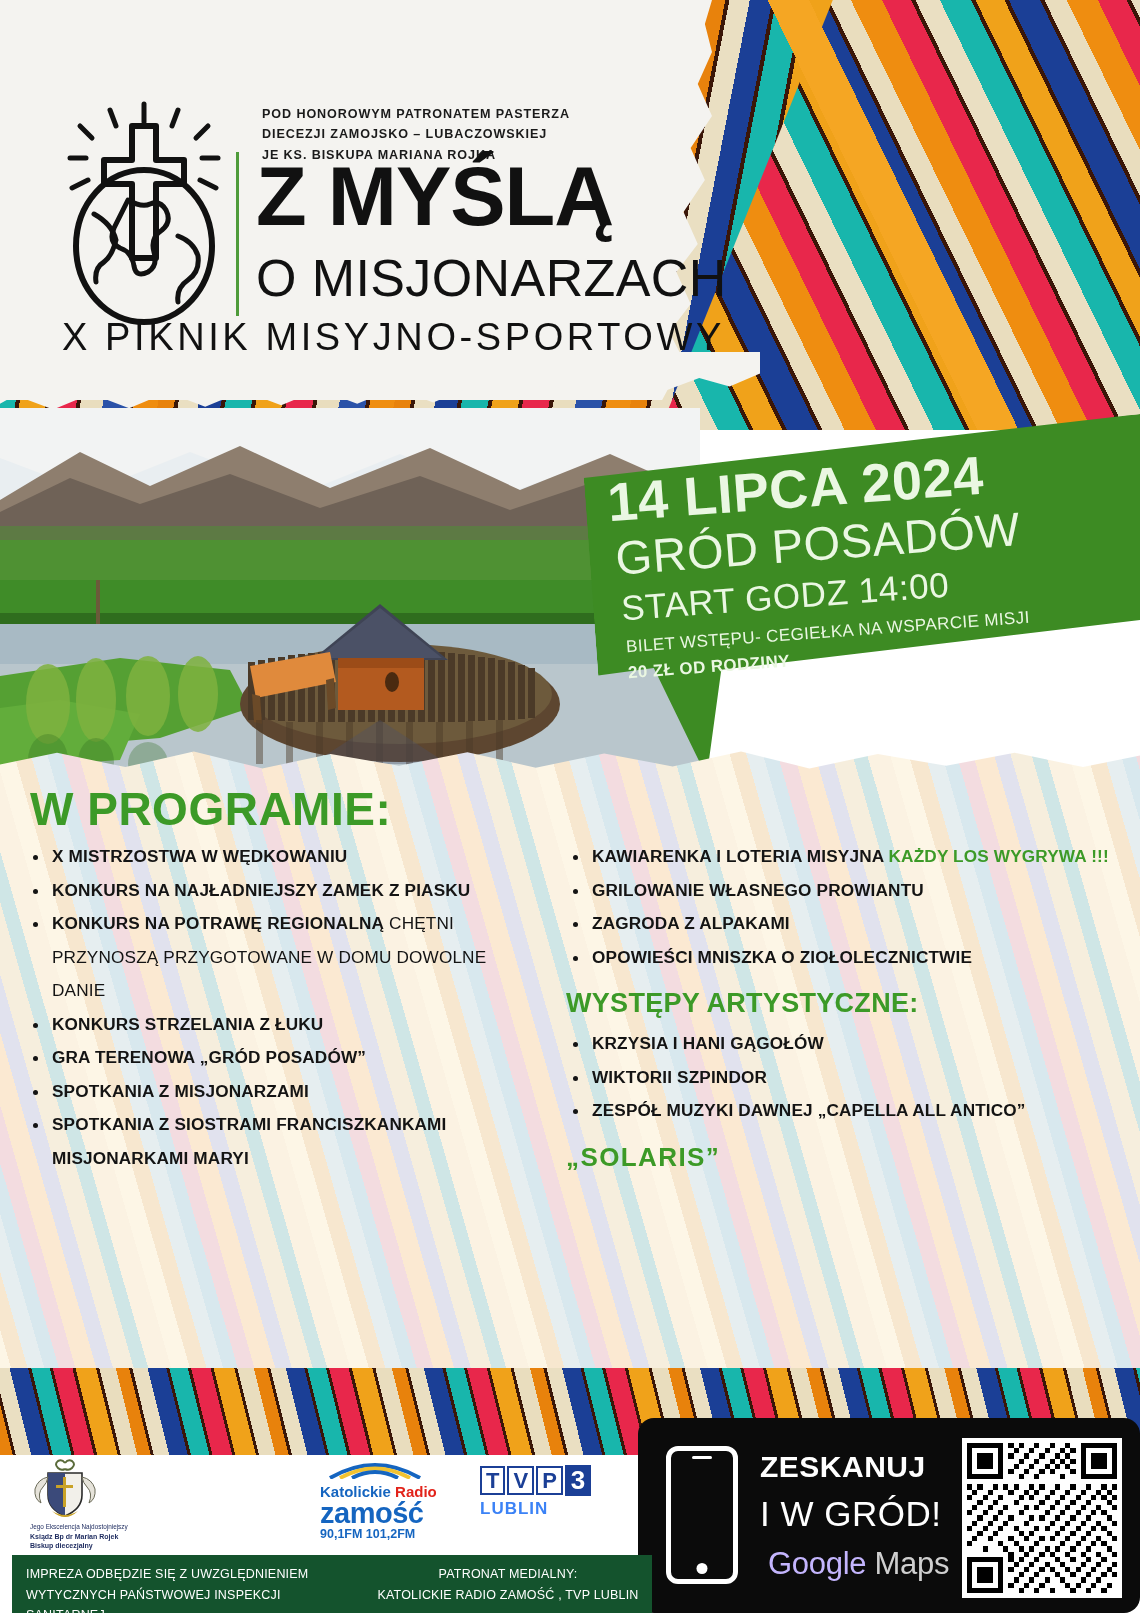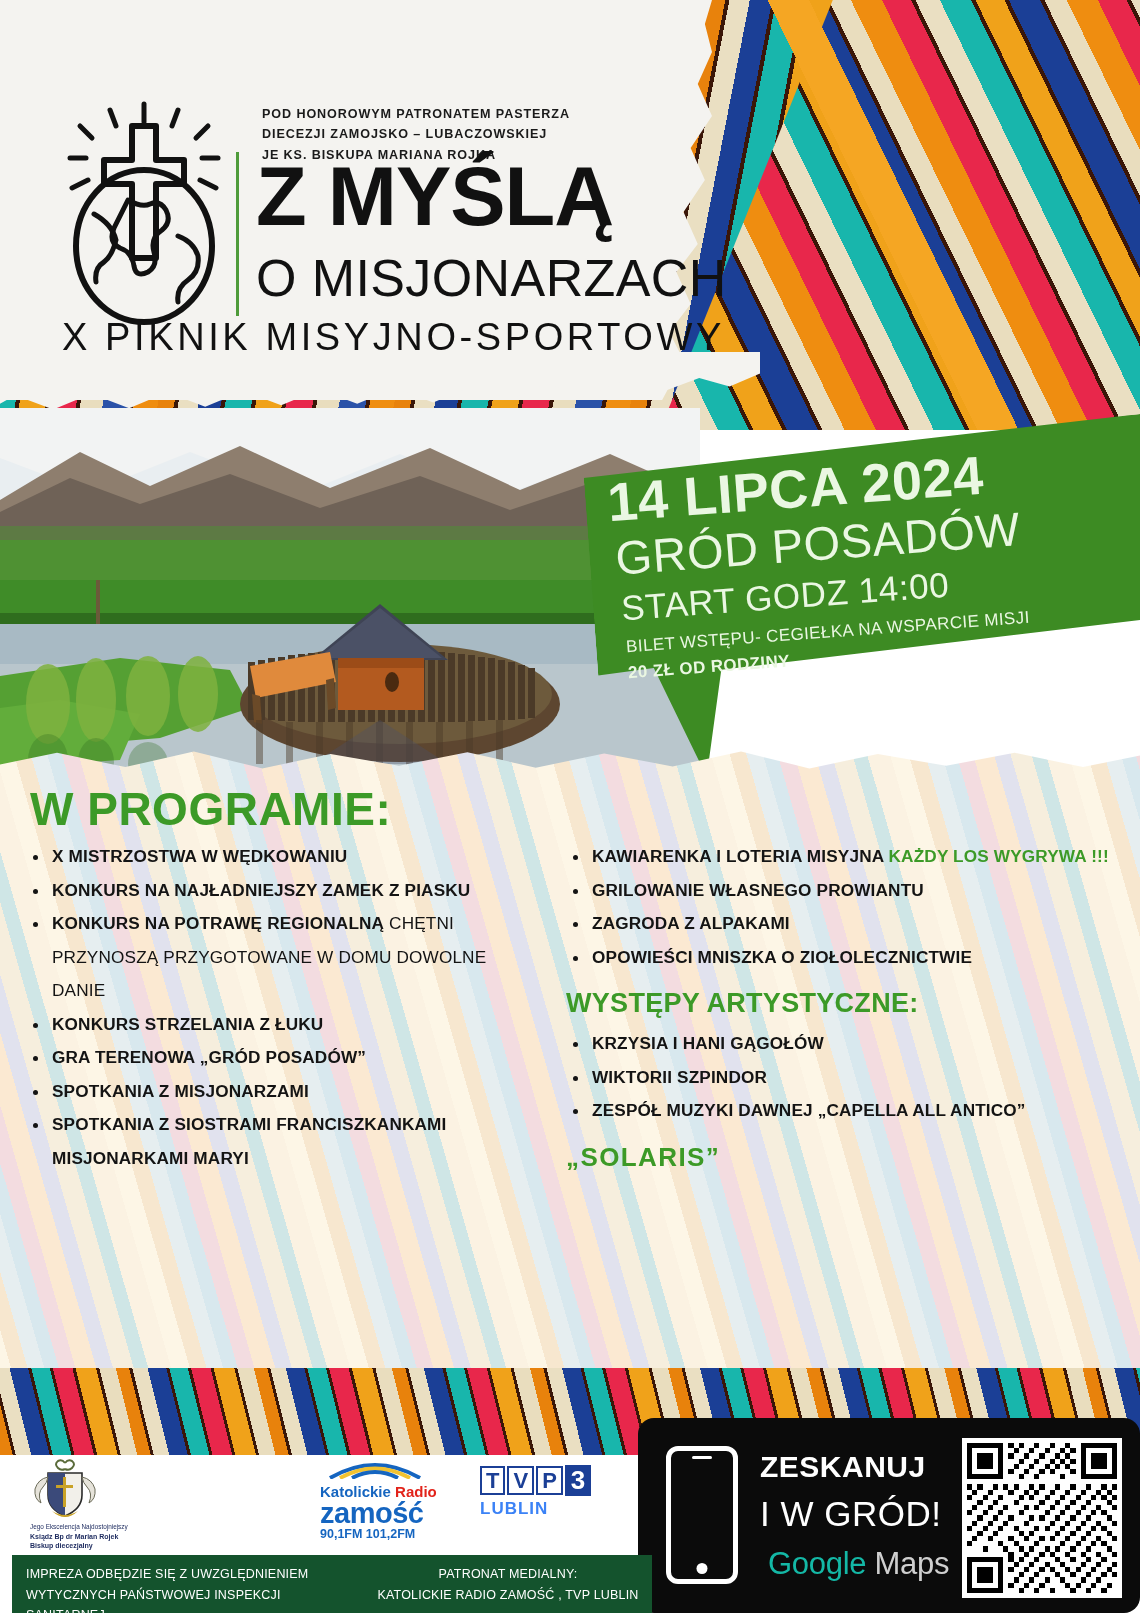--- a/index.html
+++ b/index.html
@@ -238,21 +238,21 @@
     content: ""; position: absolute; left: 50%; top: 5px; transform: translateX(-50%);
     width: 20px; height: 3px; background: #fff; border-radius: 2px;
   }
   .phone::after {
     content: ""; position: absolute; left: 50%; bottom: 5px; transform: translateX(-50%);
     width: 11px; height: 11px; background: #fff; border-radius: 50%;
   }
   .qr-t1 { position: absolute; left: 122px; top: 32px; font-size: 30px; font-weight: 800; color: #fff; letter-spacing: 0.5px; }
   .qr-t2 { position: absolute; left: 122px; top: 76px; font-size: 35px; font-weight: 400; color: #fff; letter-spacing: 0.5px; }
   .qr-gm { position: absolute; left: 130px; top: 128px; font-size: 31px; color: #cfcfcf; letter-spacing: -0.3px; }
-  .qr-gm .g { color: #14b8a6; }
+  .qr-gm .g { color: #c4b5fd; }
   .qr-code { position: absolute; right: 18px; top: 20px; width: 160px; height: 160px; background: #fff; padding: 5px; }
 
   
   .footer {
     position: absolute; left: 12px; top: 1555px; width: 640px; height: 58px;
     background: #14532d; color: #fff;
   }
   .f-left { position: absolute; left: 14px; top: 9px; width: 330px; font-size: 12.5px; line-height: 1.65; letter-spacing: 0.2px; }
   .f-right { position: absolute; left: 356px; top: 9px; width: 280px; font-size: 12.5px; line-height: 1.65; letter-spacing: 0.2px; text-align: center; }
 </style>

